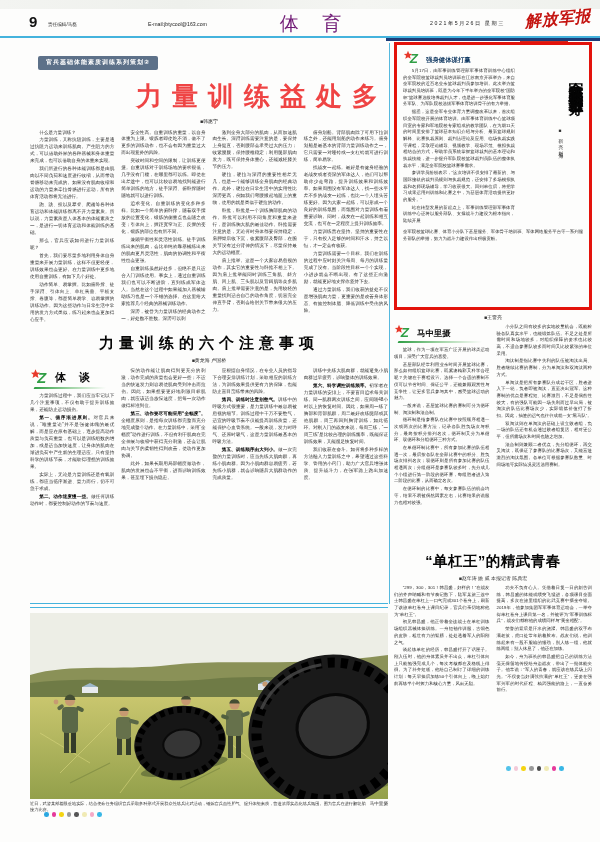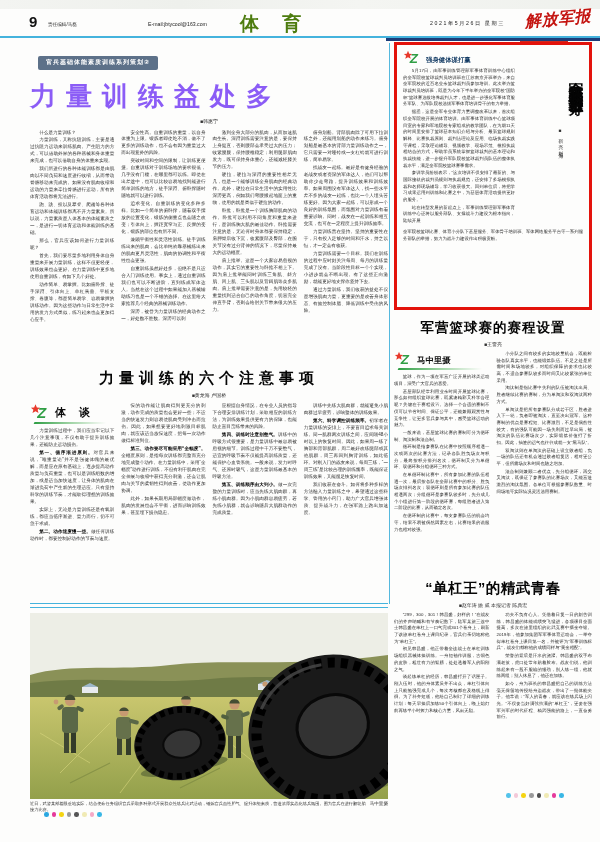--- a/index.html
+++ b/index.html
@@ -4,41 +4,41 @@
 <style>
   html,body{margin:0;padding:0;}
   body{width:600px;height:842px;background:#e9e9e9;font-family:"Liberation Sans","DejaVu Sans",sans-serif;}
   .page{position:relative;width:600px;height:842px;background:#fdfdfc;overflow:hidden;}
   .topstrip{position:absolute;left:0;top:0;width:600px;height:9px;background:linear-gradient(90deg,#f3f4f1,#eef0ec 30%,#f4f5f2 60%,#eff1ed);}
   
   .hdr{position:absolute;left:0;top:11px;width:600px;height:26px;}
   .pagenum{position:absolute;left:29px;top:2px;font-size:15px;font-weight:bold;color:#111;}
   .editor{position:absolute;left:48px;top:11px;font-size:4.6px;color:#222;}
   .email{position:absolute;left:148px;top:10px;font-size:5.2px;color:#222;}
-  .secttl{position:absolute;left:240px;top:0;width:150px;text-align:left;font-size:19px;font-weight:700;letter-spacing:9px;color:#4d7c0f;}
+  .secttl{position:absolute;left:240px;top:0;width:150px;text-align:center;font-size:19px;font-weight:400;letter-spacing:9px;color:#701a75;}
   .date{position:absolute;left:430px;top:9px;font-size:5.2px;letter-spacing:1.6px;color:#222;}
   .masthead{position:absolute;left:525px;top:-2px;font-size:16px;color:#c41410;font-family:"DejaVu Serif","Liberation Serif",serif;font-style:italic;font-weight:bold;transform:rotate(-5deg);letter-spacing:.5px;}
   .rule-cyan{position:absolute;left:0;top:36px;width:600px;height:1.8px;background:#44b3dd;}
   .rule-navy{position:absolute;left:386px;top:38.4px;width:214px;height:2.2px;background:#1d3c78;}
   .rule-red{position:absolute;left:520px;top:41.2px;width:48px;height:1.4px;background:#d22a1e;}
   .vline{position:absolute;left:389px;top:43px;width:1.4px;height:561px;background:#55b9de;}
   .dblline{position:absolute;left:30px;top:603px;width:358px;height:2.6px;border-top:1.4px solid #44b3dd;border-bottom:1.4px solid #44b3dd;}
   
   .para{margin:0 0 1px 0;font-size:4.6px;line-height:1.52;text-align:justify;color:#2b2b2b;text-indent:2em;}
   .para b{color:#000;}
   .cols{display:flex;overflow:hidden;}
   .cols>div{flex:1;min-width:0;}
   
   .mainbox{position:absolute;left:30px;top:50px;width:358px;}
   .kicker{margin-left:8px;display:inline-block;background:#5d7189;color:#fff;font-size:6px;letter-spacing:1px;padding:2.5px 8px;border-radius:2px;font-weight:bold;}
-  .mainttl{margin-top:9px;text-align:left;font-size:26px;font-weight:900;letter-spacing:10px;color:#8b5cf6;}
+  .mainttl{margin-top:9px;text-align:right;font-size:26px;font-weight:900;letter-spacing:10px;color:#ef4444;}
   .byline{text-align:center;font-size:5px;color:#333;margin-top:4px;}
   .mainbox .cols{margin-top:6px;gap:7px;height:206px;}
   
-  .tips{position:absolute;left:30px;top:369px;width:358px;}
+  .tips{position:absolute;left:30px;top:334px;width:358px;}
   .tipsttl{text-align:center;font-size:15px;font-weight:900;letter-spacing:5px;color:#060606;}
   .tips .cols{margin-top:5px;gap:7px;height:212px;}
   
   .logo{display:flex;align-items:flex-end;gap:3px;}
   .logo .lbl{font-weight:900;color:#0d0d0d;}
   .swoosh{height:2.4px;background:linear-gradient(90deg,#2f9e44,#9fd3a4,rgba(255,255,255,0));transform:skewX(-25deg);margin:2px 0 4px 4px;}
   
   .photo{position:absolute;left:30px;top:613px;width:358px;height:186px;background:#dfe2d2;}
   .caprow{position:absolute;left:30px;top:801px;width:358px;display:flex;align-items:flex-start;gap:4px;}
   .cap{flex:1;font-size:4.2px;line-height:1.5;color:#333;text-align:justify;}
@@ -292,21 +292,20 @@
           <div class="vbyline">■靳 亮 刘福海</div>
           <div class="vtitle">全军院校篮球裁判员培训班举办</div>
         </div>
       </div>
       <div class="rb-foot">
           <p class="para">全军院校篮球比赛、体育小分队下基层服务、军体骨干培训班、军体网络服务平台等一系列服务部队的举措，努力为战斗力建设作出积极贡献。</p>
         </div>
     </div>
 
     <div class="sch">
-      <div class="schttl">军营篮球赛的赛程设置</div>
       <div class="byline">■王雷亮</div>
       <div class="cols">
         <div>
           <div class="logo">
             <svg width="20" height="15" viewBox="0 0 24 18">
                 <text x="8" y="16" font-size="16" font-weight="bold" font-style="italic" fill="#2f9e44">Z</text>
                 <polygon points="6,1 7.5,4.5 11,4.8 8.3,7 9.3,10.6 6,8.6 2.7,10.6 3.7,7 1,4.8 4.5,4.5" fill="#e8392b"></polygon>
               </svg>
             <span class="lbl">马中里摄</span>
           </div>

